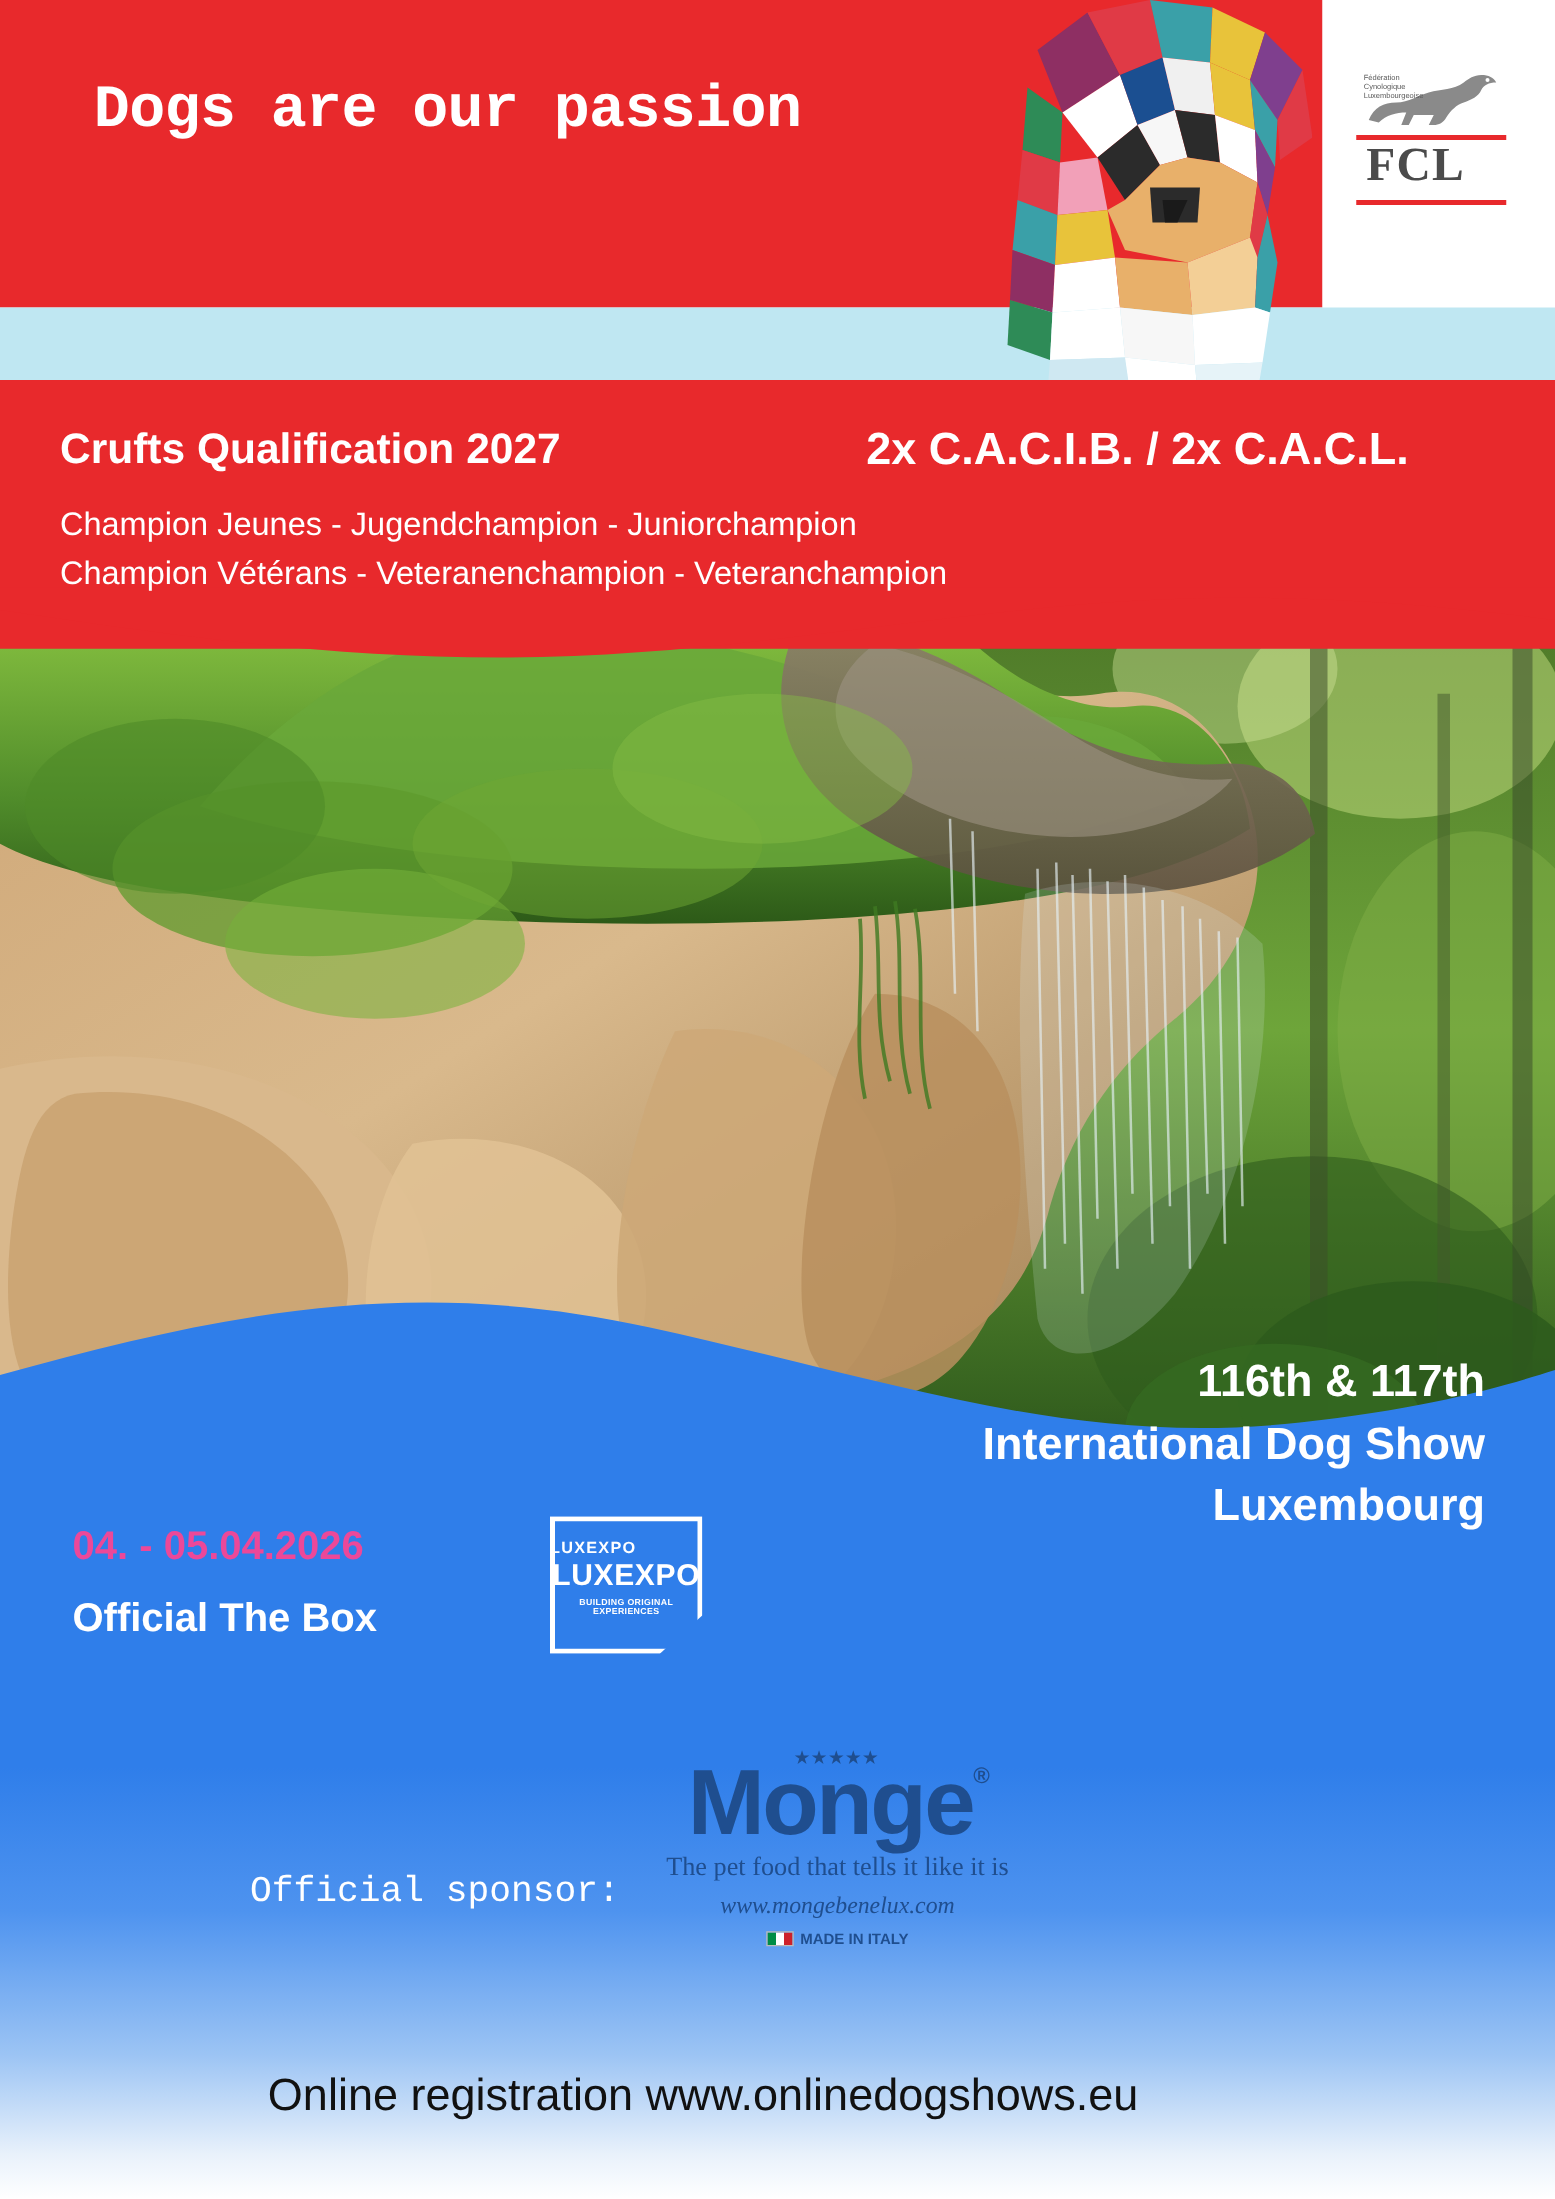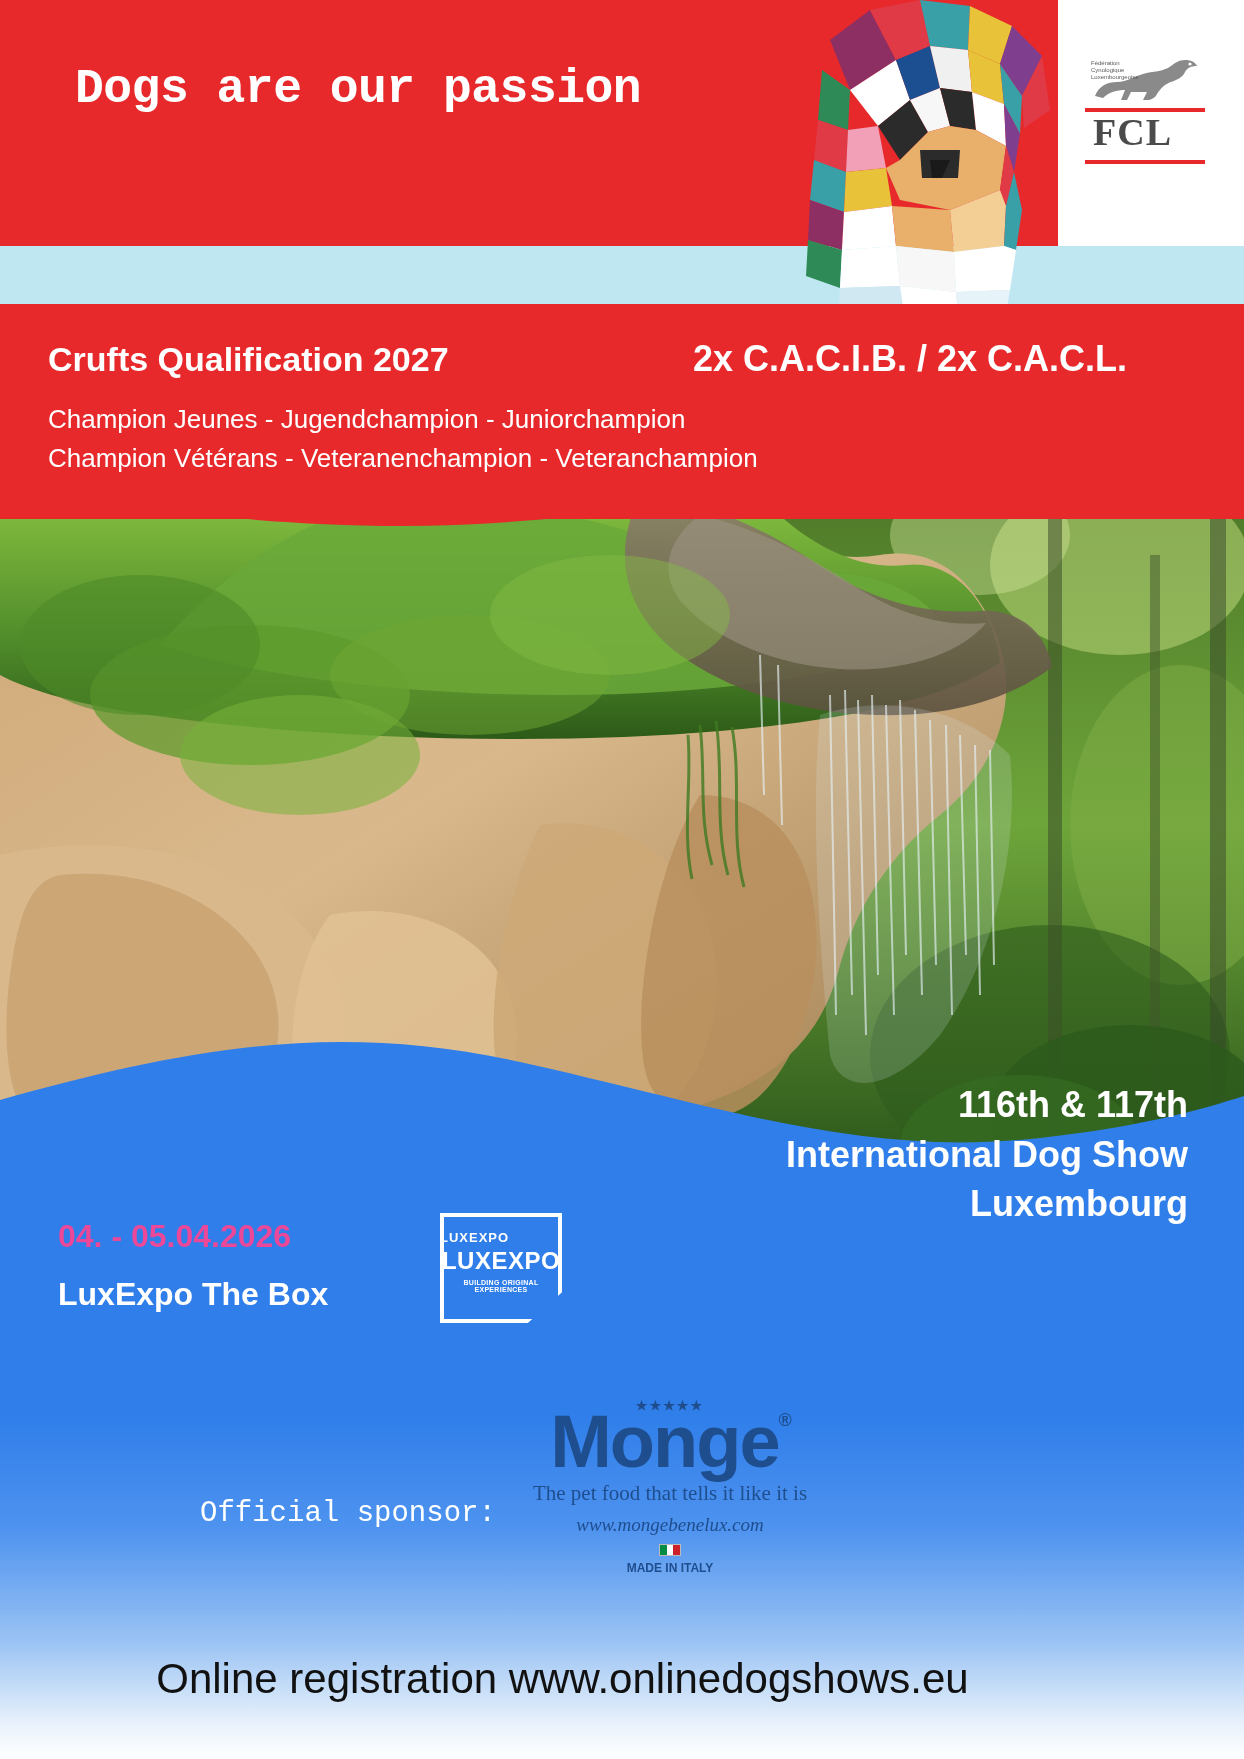--- a/index.html
+++ b/index.html
@@ -304,37 +304,36 @@
     margin-top: 8px;
   }
   .monge .made {
     margin-top: 8px;
     display: inline-flex;
     align-items: center;
     gap: 5px;
     font-size: 12px;
     font-weight: 700;
     color: #1f4e8f;
-    flex-direction: column;
   }
   .flag {
     display: inline-block;
     width: 22px; height: 12px;
     background: linear-gradient(90deg, #008c45 0 33.3%, #ffffff 33.3% 66.6%, #cd212a 66.6% 100%);
     border: 1px solid #bbb;
   }
 
   
   .footer {
     position: absolute;
     left: 0; top: 1655px;
     width: 1125px;
     text-align: center;
     color: #111111;
-    font-size: 42px;
+    font-size: 36px;
     font-weight: 400;
   }
 </style>
 </head>
 <body>
 
 <div class="poster">
 
   <div class="photo">
     <svg width="1244" height="660" viewBox="0 0 1244 660" preserveAspectRatio="none">
@@ -499,21 +498,21 @@
     <div class="fill"></div>
   </div>
 
   <div class="title-block">
     <div>116th &amp; 117th</div>
     <div>International Dog Show</div>
     <div>Luxembourg</div>
   </div>
 
   <div class="date-line">04. - 05.04.2026</div>
-  <div class="venue-line">LuxExpo The Box</div>
+  <div class="venue-line">Official The Box</div>
 
   <div class="luxexpo">
     <div class="frame"></div>
     <div class="l1">LUXEXPO</div>
     <div class="l2">LUXEXPO</div>
     <div class="l3">BUILDING ORIGINAL EXPERIENCES</div>
   </div>
 
   <div class="sponsor-label">Official sponsor:</div>
 

